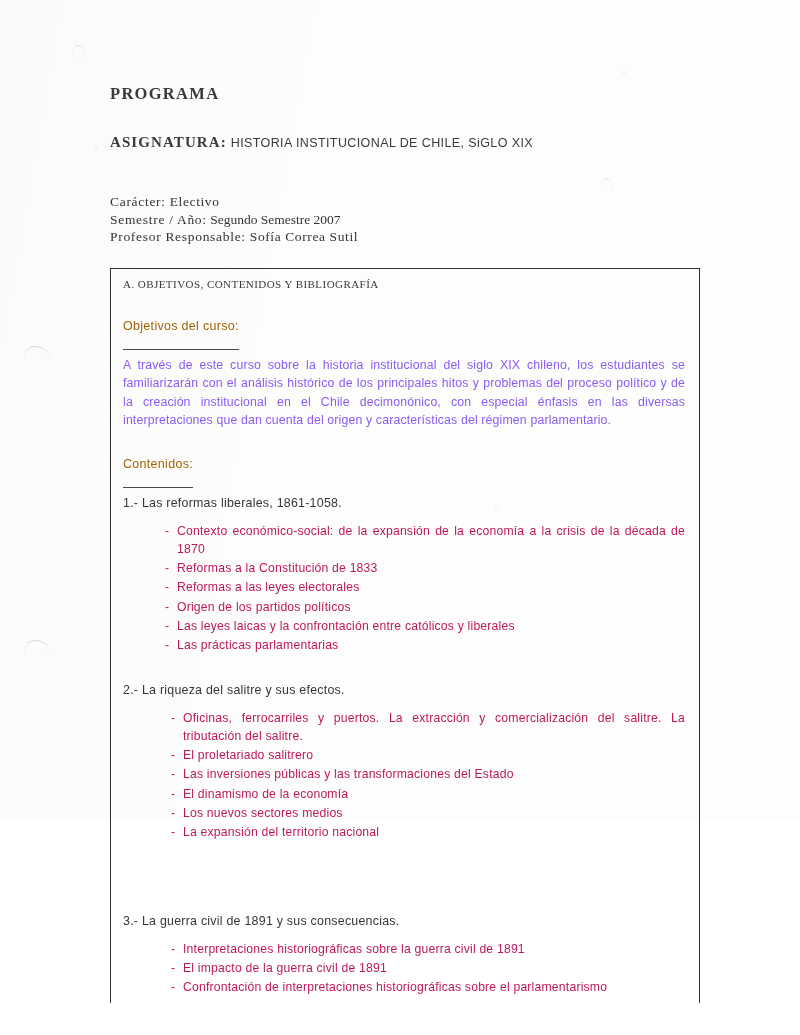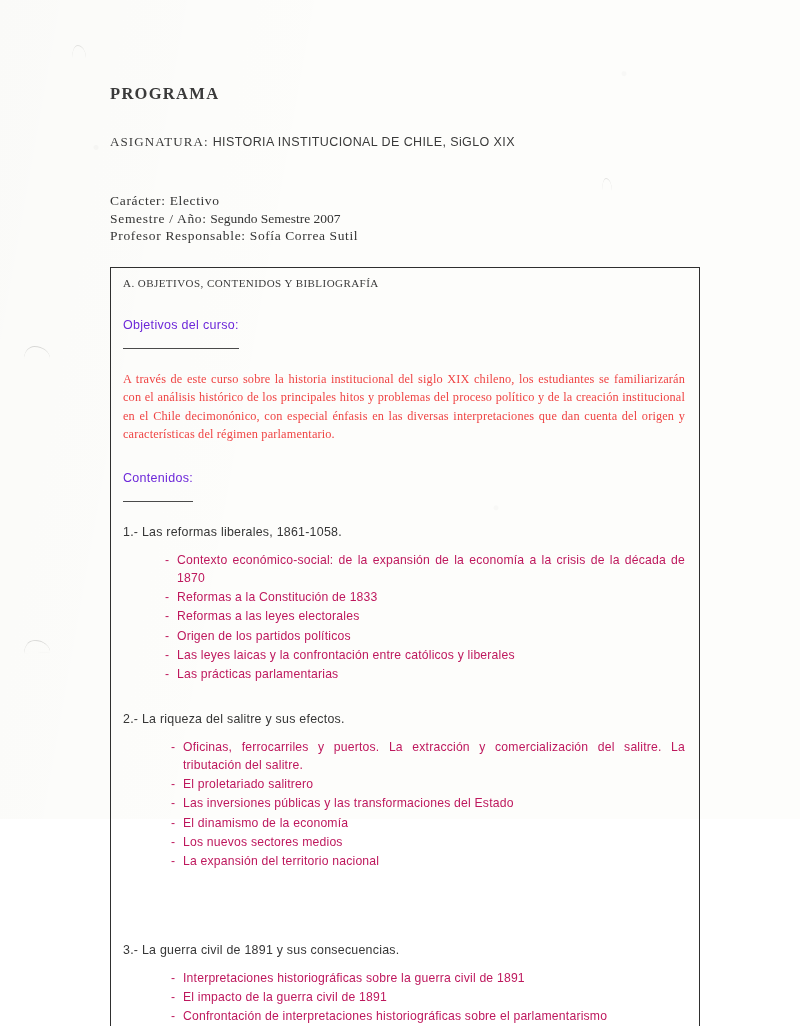--- a/index.html
+++ b/index.html
@@ -63,21 +63,22 @@
   .asignatura {
     font-size: 12.5px;
     letter-spacing: 0.4px;
     color: #3a3a3a;
     margin: 0 0 42px 0;
     white-space: nowrap;
   }
   .asignatura .lbl {
     font-family: "Liberation Serif", serif;
     letter-spacing: 1.1px;
-    font-size: 13px;
+    font-size: 15px;
+    font-weight: bold;
   }
 
   .meta {
     margin-bottom: 22px;
     font-family: "Liberation Serif", serif;
     color: #343434;
   }
   .meta-row {
     font-size: 13.5px;
     line-height: 17.5px;
@@ -98,36 +99,35 @@
     font-family: "Liberation Serif", serif;
     font-size: 11px;
     letter-spacing: 0.45px;
     color: #3a3a3a;
     margin-bottom: 26px;
   }
 
   .sub-head {
     font-size: 12.5px;
     letter-spacing: 0.3px;
-    color: #6d28d9;
+    color: #a16207;
     border-bottom: 1px solid #4a4a4a;
     display: inline-block;
     padding-bottom: 16px;
-    margin-bottom: 21px;
+    margin-bottom: 6px;
   }
 
   .para {
     font-size: 12.3px;
     line-height: 18.5px;
     text-align: justify;
-    color: #ef4444;
+    color: #8b5cf6;
     letter-spacing: 0.15px;
     margin: 0 0 24px 0;
     max-width: 565px;
-    font-family: Liberation Serif, serif;
   }
 
   .unit {
     font-size: 12.4px;
     line-height: 18px;
     color: #363636;
     letter-spacing: 0.25px;
     margin: 0 0 10px 0;
   }
 

